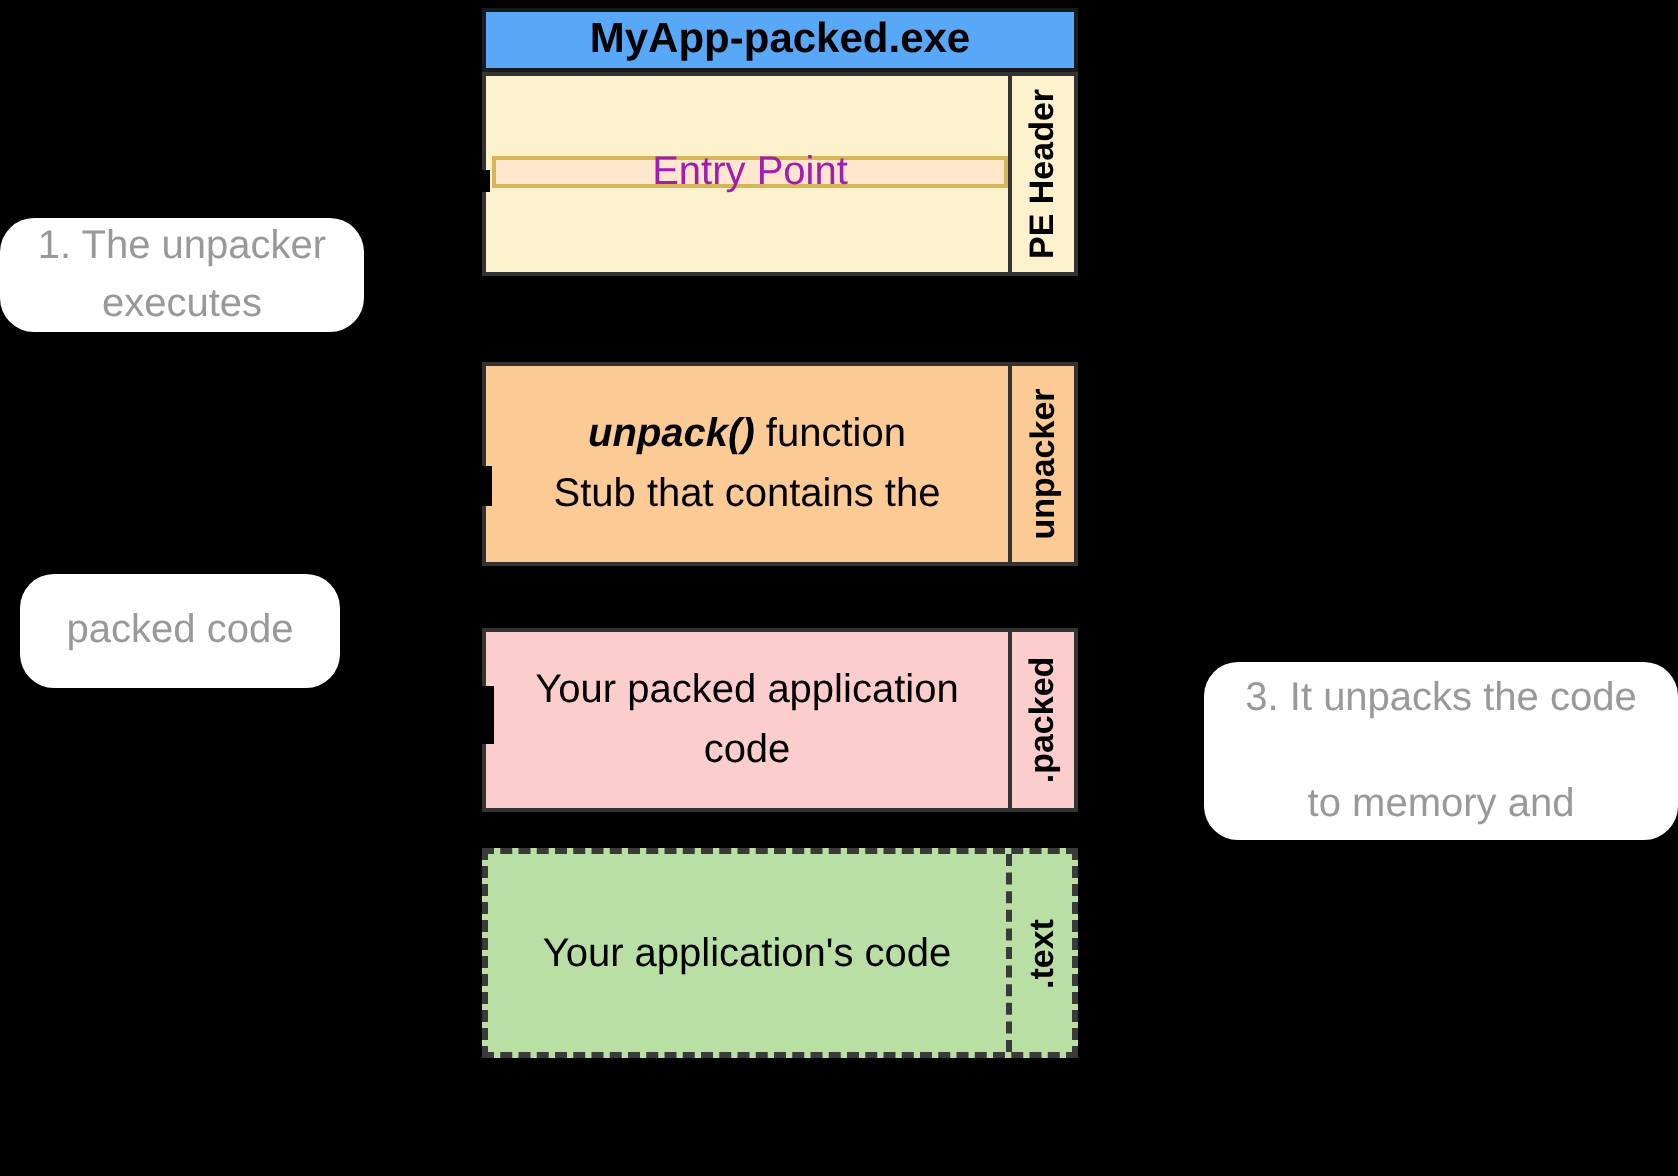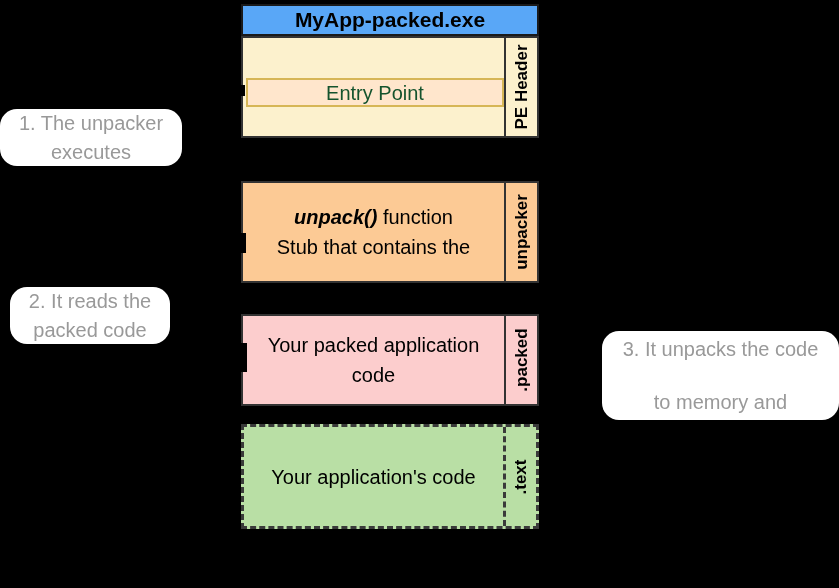--- a/index.html
+++ b/index.html
@@ -52,25 +52,25 @@
   .stub-block { top:181px; height:102px; background:#FCCA95; }
   .packed-block { top:314px; height:92px; background:#FCCDCD; }
   .text-block {
     top:424px; height:105px; background:#B9DFA5;
     border:3px dashed #3a3a3a;
   }
   .text-block .label-strip { border-left:3px dashed #3a3a3a; }
 
   .entry-box {
     position:absolute;
-    left:3px; right:0px; top:40px; height:29px;
+    left:3px; right:0px; top:40px; height:16px;
     background:#FFE6CC;
     border:2px solid #D6B656;
     display:flex; align-items:center; justify-content:center;
-    font-size:20px; color:#14532d;
+    font-size:20px; color:#a21caf;
   }
 
   .bolditalic { font-weight:bold; font-style:italic; }
 
   
   .annotation {
     background:#FFFFFF;
     color:#999999;
     font-size:20px;
     line-height:29px;
@@ -133,21 +133,20 @@
     <span>.text</span>
   </div>
 </div>
 
 <div class="abs annotation ann-1">
   <div>1. The unpacker</div>
   <div>executes</div>
 </div>
 
 <div class="abs annotation ann-2">
-  <div>2. It reads the</div>
   <div>packed code</div>
 </div>
 
 <div class="abs annotation ann-3">
   <div>3. It unpacks the code</div>
   <div>to memory and</div>
 </div>
 
 <div class="abs nub nub-1"></div>
 <div class="abs nub nub-2"></div>

